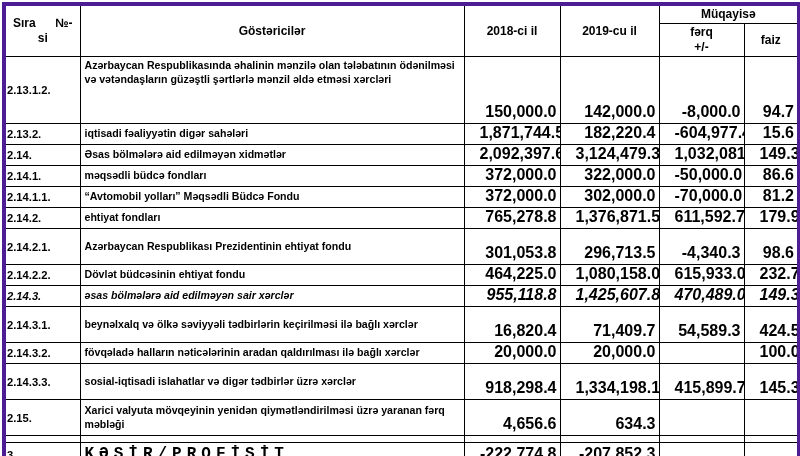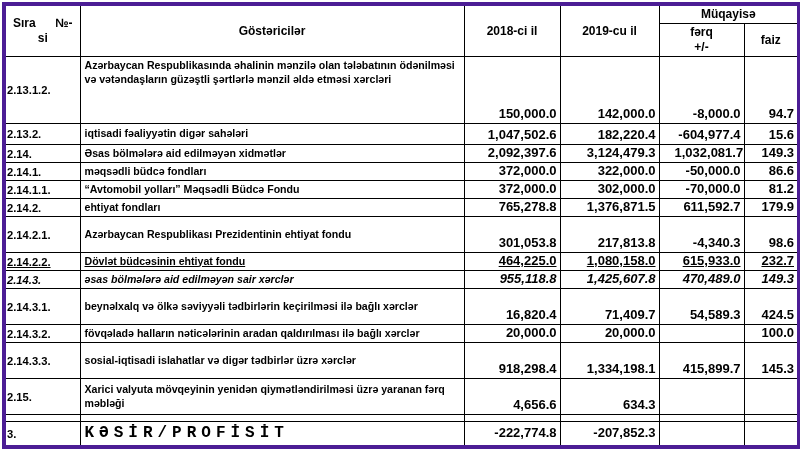--- a/index.html
+++ b/index.html
@@ -50,21 +50,21 @@
   td.label {
     text-align: left;
     vertical-align: middle;
     font-size: 10.6px;
     line-height: 1.32;
     padding: 1px 4px 1px 4px;
   }
   td.num {
     text-align: right;
     vertical-align: bottom;
-    font-size: 13px;
+    font-size: 16px;
     padding: 0 3px 2px 15px;
     white-space: nowrap;
   }
 
   tr.label-top td.label { vertical-align: top; padding-top: 2px; margin-left: 9px; }
 
   tr.spacer td { padding: 0; font-size: 1px; line-height: 1px; }
 
   tr.total td.label {
     text-align: left;
@@ -115,21 +115,21 @@
     <td class="code">2.13.1.2.</td>
     <td class="label">Azərbaycan Respublikasında əhalinin mənzilə olan tələbatının ödənilməsi və vətəndaşların güzəştli şərtlərlə mənzil əldə etməsi xərcləri</td>
     <td class="num">150,000.0</td>
     <td class="num">142,000.0</td>
     <td class="num">-8,000.0</td>
     <td class="num">94.7</td>
   </tr>
         <tr style="height: 21px;">
     <td class="code">2.13.2.</td>
     <td class="label">iqtisadi fəaliyyətin digər sahələri</td>
-    <td class="num">1,047,502.6</td>
+    <td class="num">1,871,744.5</td>
     <td class="num">182,220.4</td>
     <td class="num">-604,977.4</td>
     <td class="num">15.6</td>
   </tr>
         <tr style="height: 18px;">
     <td class="code">2.14.</td>
     <td class="label">Əsas bölmələrə aid edilməyən xidmətlər</td>
     <td class="num">2,092,397.6</td>
     <td class="num">3,124,479.3</td>
     <td class="num">1,032,081.7</td>
@@ -156,25 +156,25 @@
     <td class="label">ehtiyat fondları</td>
     <td class="num">765,278.8</td>
     <td class="num">1,376,871.5</td>
     <td class="num">611,592.7</td>
     <td class="num">179.9</td>
   </tr>
         <tr style="height: 36px;">
     <td class="code">2.14.2.1.</td>
     <td class="label">Azərbaycan Respublikası Prezidentinin ehtiyat fondu</td>
     <td class="num">301,053.8</td>
-    <td class="num">217,813.8</td>
+    <td class="num">296,713.5</td>
     <td class="num">-4,340.3</td>
     <td class="num">98.6</td>
   </tr>
-        <tr style="height: 18px; text-decoration: underline;">
+        <tr style="height: 18px;">
     <td class="code">2.14.2.2.</td>
     <td class="label">Dövlət büdcəsinin ehtiyat fondu</td>
     <td class="num">464,225.0</td>
     <td class="num">1,080,158.0</td>
     <td class="num">615,933.0</td>
     <td class="num">232.7</td>
   </tr>
         <tr style="height: 18px; font-style: italic;">
     <td class="code">2.14.3.</td>
     <td class="label">əsas bölmələrə aid edilməyən sair xərclər</td>

